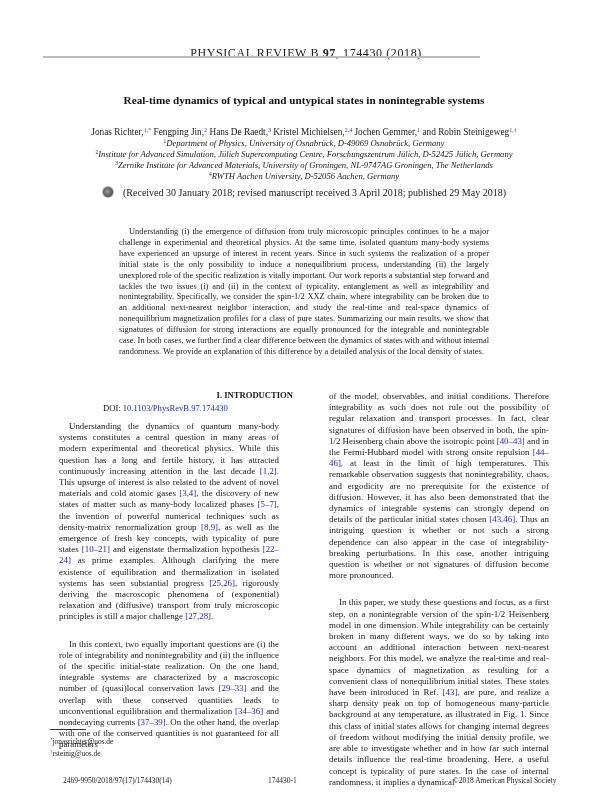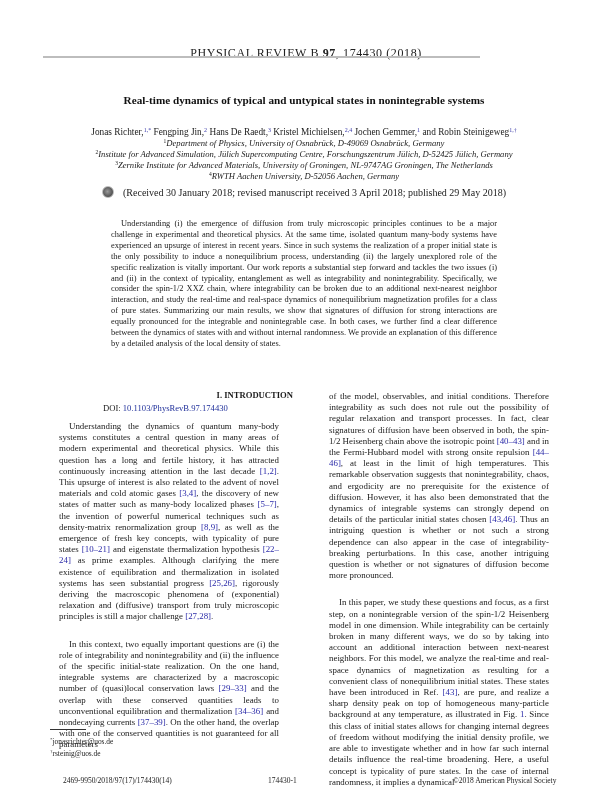--- a/index.html
+++ b/index.html
@@ -35,21 +35,21 @@
   }
   .crossmark {
     display: inline-block; width: 10px; height: 10px; border-radius: 50%;
     background: radial-gradient(circle at 45% 45%, #9a9a9a 0, #5a5a5a 60%, #3a3a3a 100%);
     border: 1px solid #bbb; vertical-align: -2px; margin-right: 9px;
   }
   .abstract {
     position: absolute; left: 103px; top: 211px; width: 402px;
     font-size: 8.4px; line-height: 10.9px; text-align: justify;
   }
-  .abstract p { margin: 8px; text-indent: 10px; }
+  .abstract p { margin: 16px; text-indent: 10px; }
   .doi {
     position: absolute; left: 103px; top: 356px; font-size: 8.6px; margin-top: 47px;
   }
   .doi a { color: #1f2f9a; text-decoration: none; }
   .section-head {
     position: absolute; left: 43px; top: 390px; width: 250px; text-align: right;
     font-size: 8.6px; font-weight: bold;
   }
   .col {
     position: absolute; width: 252px; font-size: 8.9px; line-height: 11.2px; text-align: justify;

